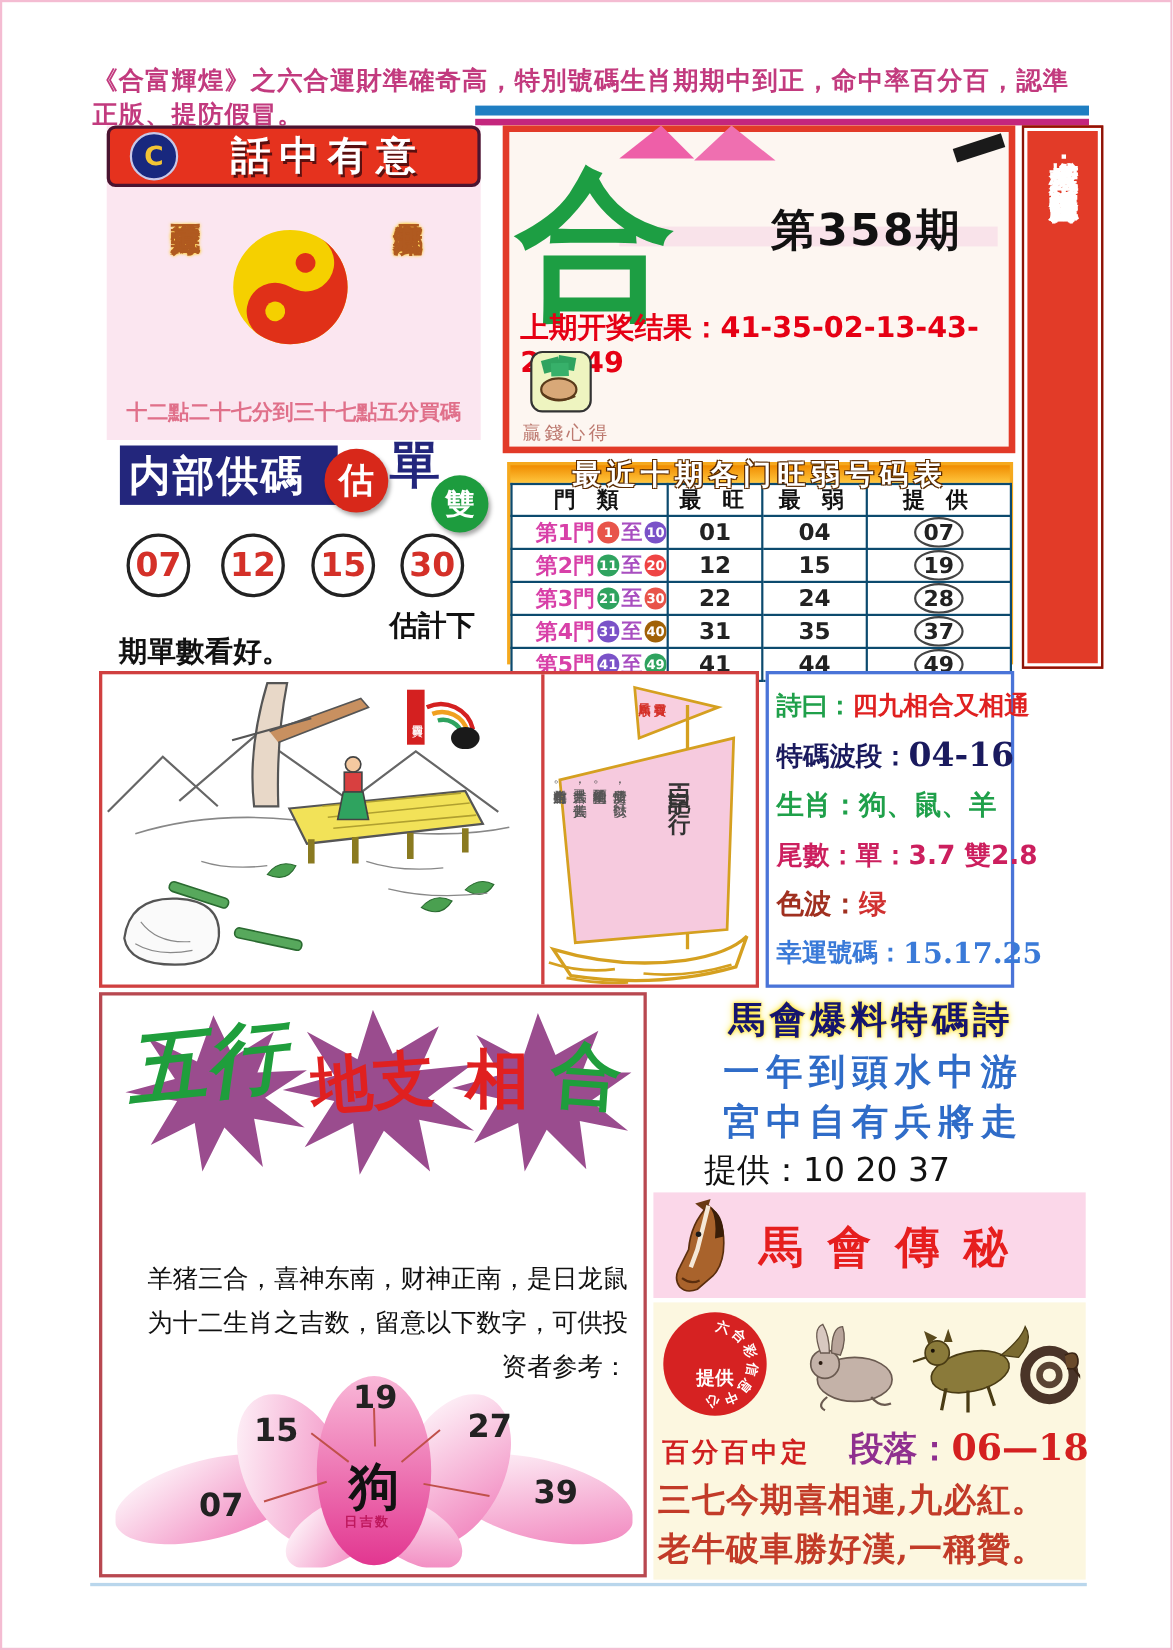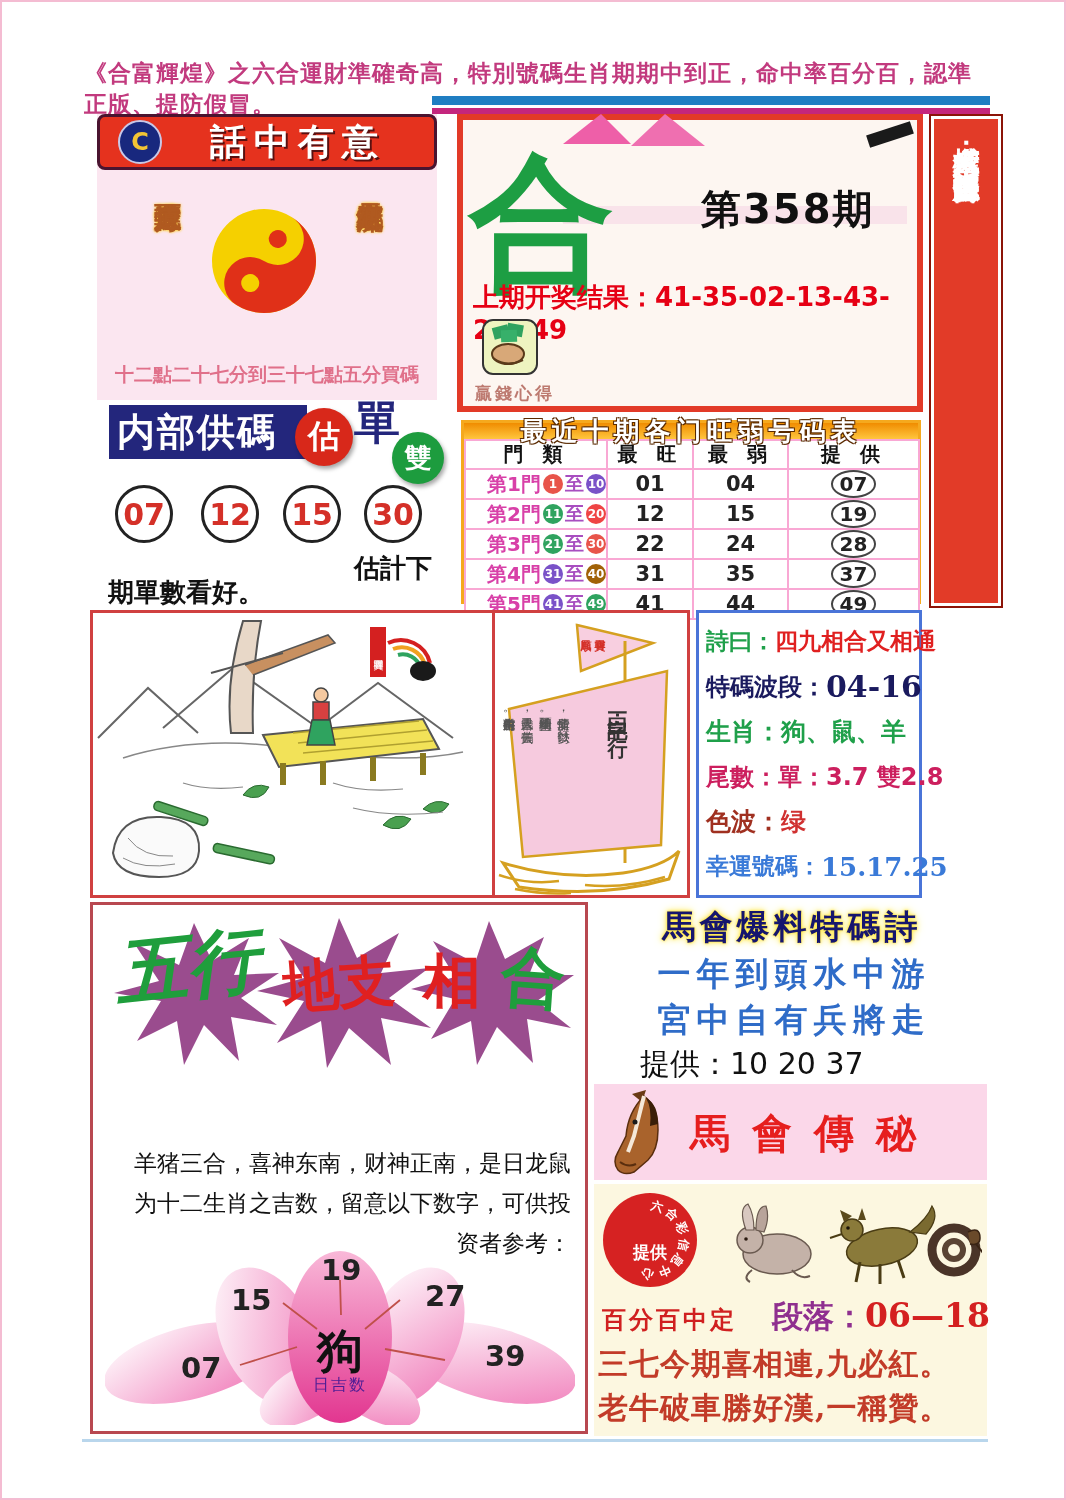--- a/index.html
+++ b/index.html
@@ -36,34 +36,34 @@
   .numcircle{width:58px;height:58px;border:3px solid #222;border-radius:50%;background:#fff;
     color:#d43028;font-size:30px;font-weight:bold;display:flex;align-items:center;justify-content:center;box-sizing:border-box;}
   .gujixia{left:352px;top:549px;font-size:26px;color:#111;font-weight:bold;}
   .qidan{left:106px;top:573px;font-size:26px;color:#111;font-weight:bold;}
 
   
   .issue-box{left:455px;top:112px;width:466px;height:298px;background:#fdf6f1;border:6px solid #e23a28;box-sizing:border-box;}
   .issue-green{left:6px;top:30px;font-size:145px;line-height:1;font-weight:900;color:#1d9e43;}
   .issue-num{left:238px;top:62px;font-size:40px;font-weight:bold;color:#111;letter-spacing:2px;}
   .issue-result{left:10px;top:160px;width:440px;font-size:26px;font-weight:bold;color:#e60014;}
-  .money-caption{left:12px;top:262px;font-size:17px;color:#bd7a70;letter-spacing:3px;font-weight:bold;}
+  .money-caption{left:12px;top:262px;font-size:17px;color:#bd7a70;letter-spacing:3px;font-weight:normal;}
 
   
   .side-banner{left:927px;top:112px;width:74px;height:494px;background:#e23b28;border:2px solid #8c1408;
     box-sizing:border-box;box-shadow:inset 0 0 0 3px #fff;display:flex;align-items:center;justify-content:center;}
   .side-banner-text{color:#fff;font-size:27px;font-weight:bold;line-height:1.05;}
 
   
   .tbl-box{left:459px;top:418px;width:460px;height:184px;background:#f5a91e;padding:3px;box-sizing:border-box;}
   .tbl-title{height:16px;background:linear-gradient(#f08c00,#ffc63e);color:#fff;font-weight:bold;font-size:26px;
     letter-spacing:5px;display:flex;align-items:center;justify-content:center;
     text-shadow:1px 1px 0 #5a2a00,-1px -1px 0 #5a2a00,1px -1px 0 #5a2a00,-1px 1px 0 #5a2a00;}
   table.mtbl{border-collapse:collapse;width:454px;background:#fff;table-layout:fixed;}
-  table.mtbl td,table.mtbl th{border:2px solid #f9a8d4;text-align:center;padding:0;height:24px;overflow:hidden;}
+  table.mtbl td,table.mtbl th{border:2px solid #0c4a6e;text-align:center;padding:0;height:24px;overflow:hidden;}
   table.mtbl th{font-size:20px;color:#111;letter-spacing:6px;}
   .gate-cell{display:flex;align-items:center;justify-content:flex-end;gap:2px;}
   .gate-name{color:#d840a8;font-size:20px;font-weight:bold;}
   .zhi{color:#a84ec0;font-size:19px;font-weight:bold;}
   .miniball{width:20px;height:20px;border-radius:50%;color:#fff;font-size:12px;font-weight:bold;
     display:flex;align-items:center;justify-content:center;}
   .cellnum{font-size:21px;color:#222;font-weight:bold;margin-top:24px;}
   .oval{display:inline-block;border:2px solid #444;border-radius:50%;padding:0 7px;color:#222;font-size:20px;font-weight:bold;}
 
   
@@ -77,21 +77,21 @@
   .poem-panel{left:694px;top:608px;width:226px;height:288px;border:3px solid #4a74d8;background:#fff;
     box-sizing:border-box;padding:6px 5px 0 7px;}
   .pp-line{height:45px;display:flex;align-items:center;white-space:nowrap;}
 
   
   .bl-box{left:88px;top:900px;width:498px;height:532px;border:3px solid #b84850;background:#fff;box-sizing:border-box;}
   .wx-word{position:absolute;font-weight:bold;}
   .bl-para{font-size:23px;color:#111;line-height:40px;}
   .lotus-num{position:absolute;font-size:29px;color:#222;font-weight:bold;}
   .lotus-center{position:absolute;font-size:46px;color:#111;font-weight:900;}
-  .lotus-caption{position:absolute;font-size:16px;color:#4c1d95;font-weight:normal;letter-spacing:2px;}
+  .lotus-caption{position:absolute;font-size:12px;color:#be185d;font-weight:bold;letter-spacing:2px;}
 
   
   .mh-title{left:600px;top:903px;width:380px;text-align:center;font-size:33px;font-weight:bold;color:#15156e;
     letter-spacing:4px;text-shadow:0 0 8px #ffe94a,0 0 4px #ffe94a,0 0 2px #ffd700;}
   .mh-poem{left:598px;top:0;width:388px;text-align:center;font-size:33px;font-weight:bold;color:#2f6cc8;letter-spacing:6px;}
   .mh-tigong{left:638px;top:1042px;font-size:30px;color:#111;}
   .pink-band{left:592px;top:1082px;width:393px;height:96px;background:#fbd7e9;}
   .chuanmi{left:96px;top:22px;font-size:40px;font-weight:bold;color:#e61e1e;letter-spacing:22px;}
   .cream{left:592px;top:1182px;width:393px;height:252px;background:#fcf7e0;}
   .bfb{left:8px;top:120px;font-size:24px;color:#d02020;letter-spacing:3px;font-weight:bold;}

